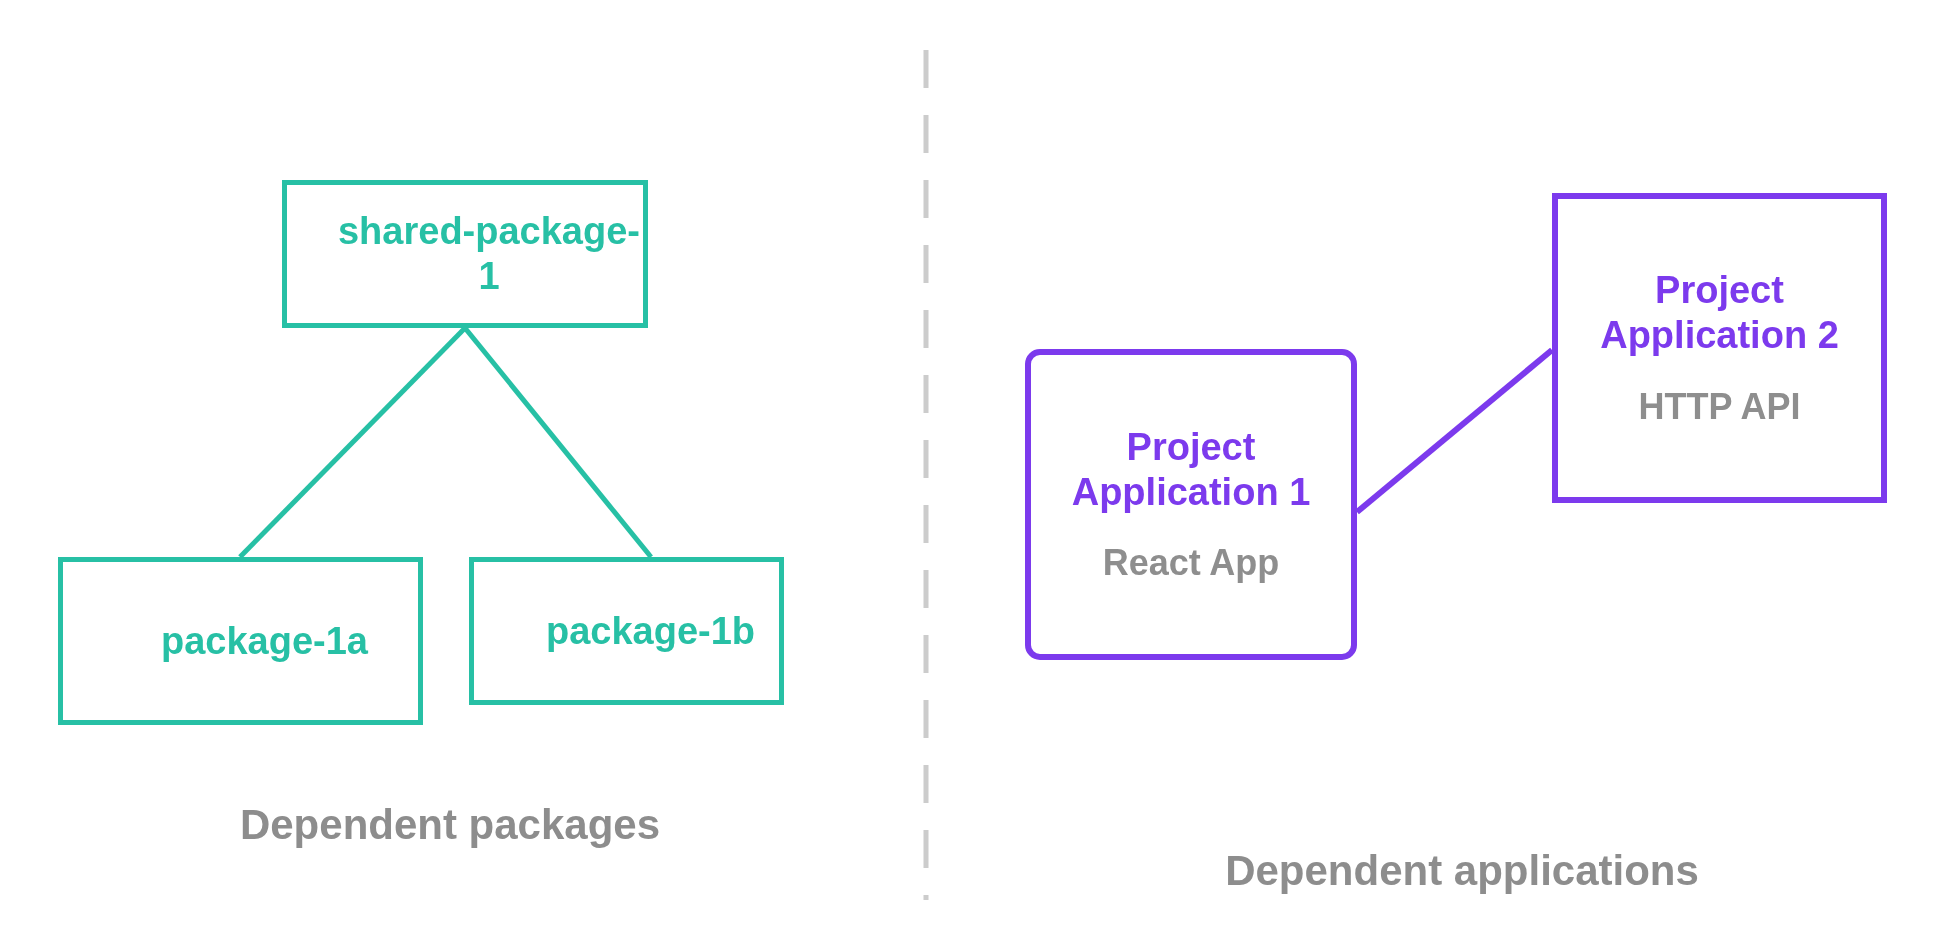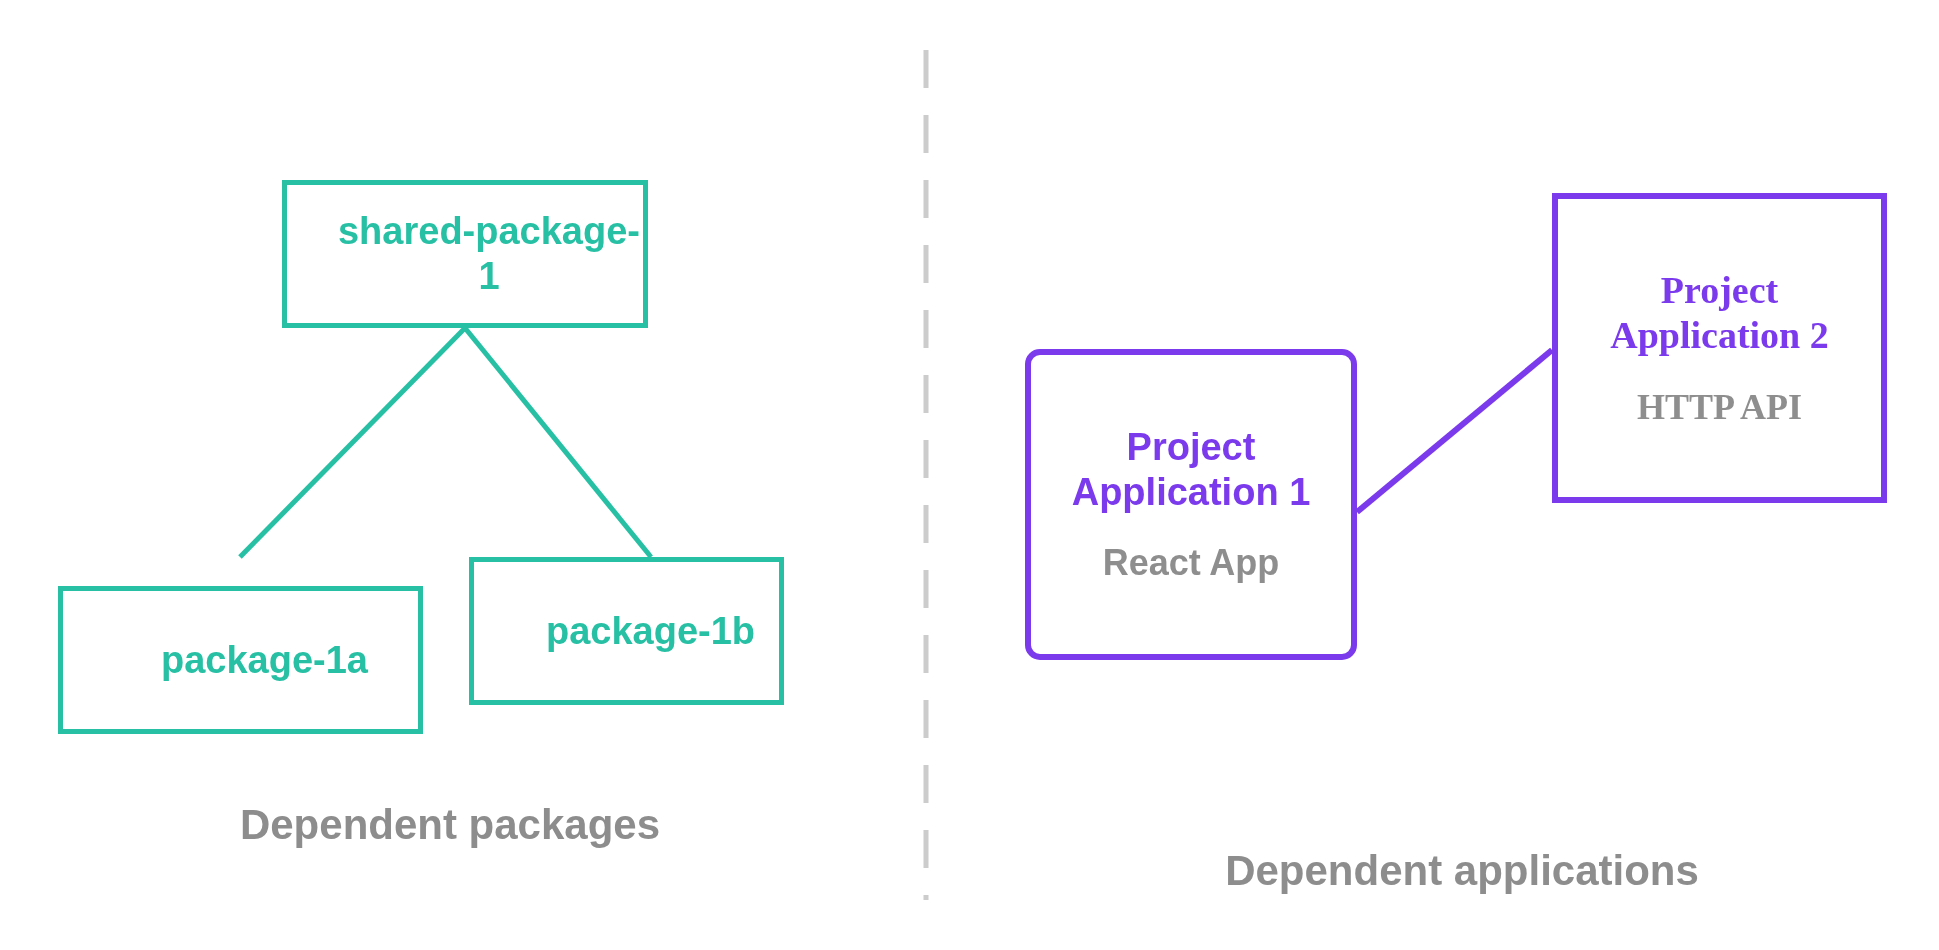--- a/index.html
+++ b/index.html
@@ -67,24 +67,24 @@
     position: absolute;
     width: 600px;
     text-align: center;
     font-size: 42px;
     font-weight: 700;
     color: var(--label_gray, #8d8d8d);
     margin-top: 8px;
   }
   
   #node-shared { left: 282px;  top: 180px; width: 366px; height: 148px; }
-  #node-pkg-a  { left: 58px;   top: 557px; width: 365px; height: 148px; margin-top: 29px; }
+  #node-pkg-a  { left: 58px;   top: 557px; width: 365px; height: 168px; }
   #node-pkg-b  { left: 469px;  top: 557px; width: 315px; height: 148px; }
   #node-app-1  { left: 1025px; top: 349px; width: 332px; height: 311px; border-radius: 15px; }
-  #node-app-2  { left: 1552px; top: 193px; width: 335px; height: 310px; font-family: Liberation Serif, serif; }
+  #node-app-2  { left: 1552px; top: 193px; width: 335px; height: 310px; }
   #caption-left  { left: 150px;  top: 793px; }
   #caption-right { left: 1162px; top: 839px; }
 </style>
 </head>
 <body>
 
 <div class="canvas">
 
   <svg class="edges-svg" viewBox="0 0 1939 950" xmlns="http://www.w3.org/2000/svg">
     <path class="divider" d="M 926 50 L 926 900"></path>

